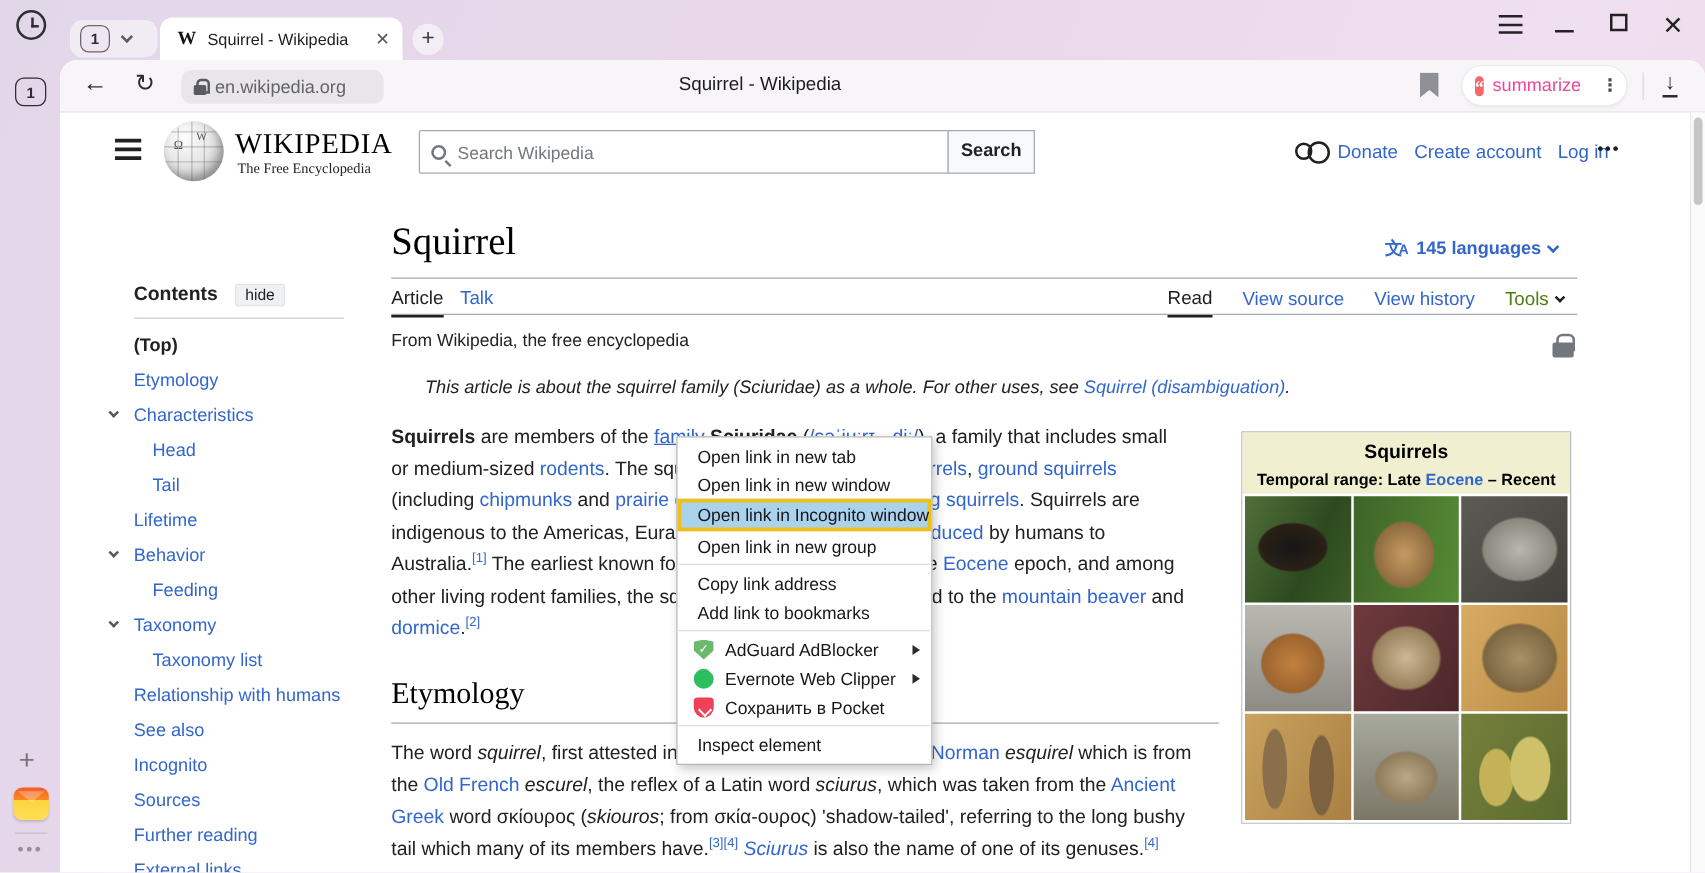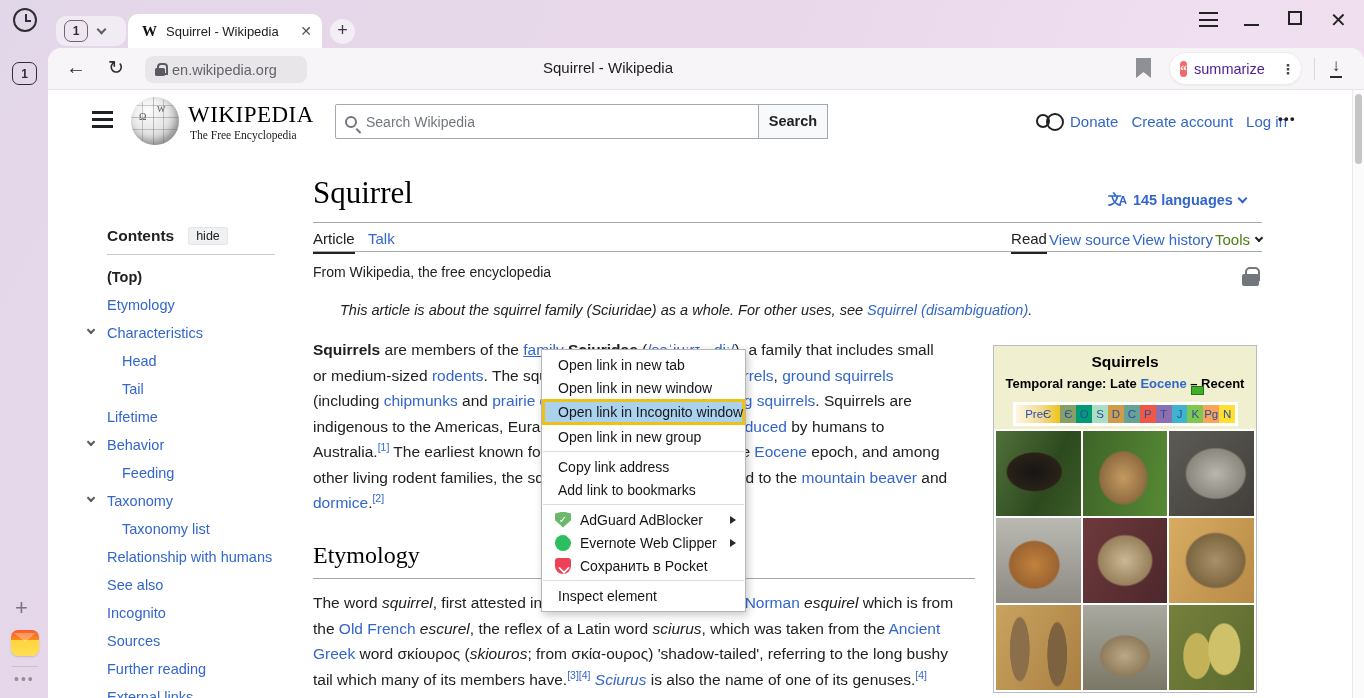--- a/index.html
+++ b/index.html
@@ -44,21 +44,21 @@
   .nav-reload{left:60px;top:8px;font-size:19px;color:#2c2c30}
   .addr{left:97px;top:8px;width:162px;height:27px;background:#e9e6ea;border-radius:8px;display:flex;align-items:center;padding:0 10px;gap:7px}
   .lock-sm{width:10px;height:13px;position:relative}
   .lock-sm:before{content:"";position:absolute;left:1.5px;top:0;width:7px;height:8px;border:2px solid #5a5a62;border-radius:4px 4px 0 0}
   .lock-sm:after{content:"";position:absolute;left:0;top:5px;width:10px;height:8px;background:#5a5a62;border-radius:1.5px}
   .addr-url{font-size:14.5px;color:#63636b}
   .ptitle{left:330px;top:11px;width:460px;text-align:center;font-size:15px;color:#1c1c1e}
   .bkm{left:1088px;top:10px;width:15px;height:20px;background:#8f8f96;clip-path:polygon(0 0,100% 0,100% 100%,50% 70%,0 100%)}
   .sumpill{left:1121px;top:4px;width:133px;height:33px;background:#fff;border:1px solid #ececec;border-radius:17px;box-shadow:0 1px 2px rgba(0,0,0,.05);display:flex;align-items:center;padding:0 10px;gap:7px}
   .sum-ic{width:18px;height:16px;background:#f2696b;border-radius:5px;color:#fff;font-family:"Liberation Serif",serif;font-weight:bold;font-size:14px;line-height:19px;text-align:center}
-  .sum-lbl{font-size:14.5px;color:#4c1d95}
+  .sum-lbl{font-size:14.5px;color:#ec4899}
   .sum-div{width:1px;height:18px;background:#e6e6e6;margin-left:2px}
   .sum-dots{font-size:14px;color:#46464c;font-weight:bold}
   .tb-div{left:1266px;top:10px;width:1px;height:22px;background:#ddd5dc}
   .dl-ic{left:1278px;top:8px;width:20px;text-align:center;font-size:17px;color:#2c2c30}
   .dl-ic:after{content:"";position:absolute;left:4px;bottom:-2px;width:12px;height:2px;background:#2c2c30}
 
   
   .sbar{left:1304px;top:42px;width:12px;height:608px;background:#fbfbfb;border-left:1px solid #e9e9e9}
   .sthumb{left:1306.5px;top:46px;width:7px;height:70px;background:#c6c6c6;border-radius:3.5px}
 
@@ -95,21 +95,21 @@
 
   
   .a-title{left:265px;top:127px;font-family:"Liberation Serif",serif;font-size:31px;color:#000}
   .langs{left:1060px;top:142px;display:flex;align-items:center;gap:6px;color:#36c}
   .zh{font-size:14px;font-weight:bold}.la{font-size:11px;font-weight:bold;margin-left:-3px}
   .langs-lbl{font-weight:bold;font-size:14.5px}
   .hr1{left:265px;top:174px;width:949px;height:1px;background:#a2a9b1}
   .tabsrow{left:265px;top:182px;width:949px;height:22px;border-bottom:1px solid #a2a9b1}
   .ltab{position:absolute;top:0;font-size:15px;color:#36c;padding-bottom:5px}
   .ltab.active{color:#202122;border-bottom:2.5px solid #202122}
-  .rtabs{position:absolute;right:0;top:0;display:flex;gap:2px}
+  .rtabs{position:absolute;right:11px;top:0;display:flex;gap:24px}
   .rtab{font-size:15px;color:#36c;padding-bottom:5px;display:flex;align-items:center;gap:6px}
   .rtab.active{color:#202122;border-bottom:2.5px solid #202122}
   .rtab.dark{color:#4d7c0f}
   .rtab .chev{border-color:#202122;width:6px;height:6px}
   .subtitle{left:265px;top:216px;font-size:14px;color:#202122}
   .pagelock{left:1194px;top:219px;width:17px;height:19px}
   .pagelock:before{content:"";position:absolute;left:3px;top:0;width:11px;height:10px;border:2.5px solid #72777d;border-radius:5px 5px 0 0}
   .pagelock:after{content:"";position:absolute;left:0;top:7px;width:17px;height:12px;background:#72777d;border-radius:2px}
   .hatnote{left:292px;top:254px;font-style:italic;font-size:14.5px;color:#202122}
   .para{left:265px;width:690px;font-size:15.5px;color:#202122}
@@ -297,37 +297,20 @@
       <div class="tline"><span>the </span><span class="link">Old French</span><span> </span><span class="italic">escurel</span><span>, the reflex of a Latin word </span><span class="italic">sciurus</span><span>, which was taken from the </span><span class="link">Ancient</span></div>
       <div class="tline"><span class="link">Greek</span><span> word σκίουρος (</span><span class="italic">skiouros</span><span>; from σκία-ουρος) 'shadow-tailed', referring to the long bushy</span></div>
       <div class="tline"><span>tail which many of its members have.</span><span class="sup">[3][4]</span><span> </span><span class="link italic">Sciurus</span><span> is also the name of one of its genuses.</span><span class="sup">[4]</span></div>
     </div>
 
   <div class="abs infobox">
     <div class="ib-head">
       <div class="ib-title">Squirrels</div>
       <div class="ib-temporal"><span>Temporal range: Late </span><span class="link">Eocene</span><span> – Recent</span></div>
     </div>
-    <div class="ib-tlrow">
-      <div class="tlbar" id="tlbar">
-          <span class="seg wide">PreЄ</span>
-          <span class="seg" style="background: rgb(136, 160, 102);">Є</span>
-          <span class="seg" style="background: rgb(0, 155, 117);">O</span>
-          <span class="seg" style="background: rgb(170, 223, 196);">S</span>
-          <span class="seg" style="background: rgb(207, 157, 74);">D</span>
-          <span class="seg" style="background: rgb(102, 162, 149);">C</span>
-          <span class="seg" style="background: rgb(239, 88, 69);">P</span>
-          <span class="seg" style="background: rgb(139, 111, 174);">T</span>
-          <span class="seg" style="background: rgb(63, 180, 207);">J</span>
-          <span class="seg" style="background: rgb(127, 199, 79);">K</span>
-          <span class="seg" style="background: rgb(248, 164, 91);">Pg</span>
-          <span class="seg" style="background: rgb(255, 223, 51);">N</span>
-        </div>
-      <div class="tl-marker"></div>
-    </div>
     <div class="ib-grid" id="ibgrid">
         <div class="ph ph1"></div>
         <div class="ph ph2"></div>
         <div class="ph ph3"></div>
         <div class="ph ph4"></div>
         <div class="ph ph5"></div>
         <div class="ph ph6"></div>
         <div class="ph ph7"></div>
         <div class="ph ph8"></div>
         <div class="ph ph9"></div>

